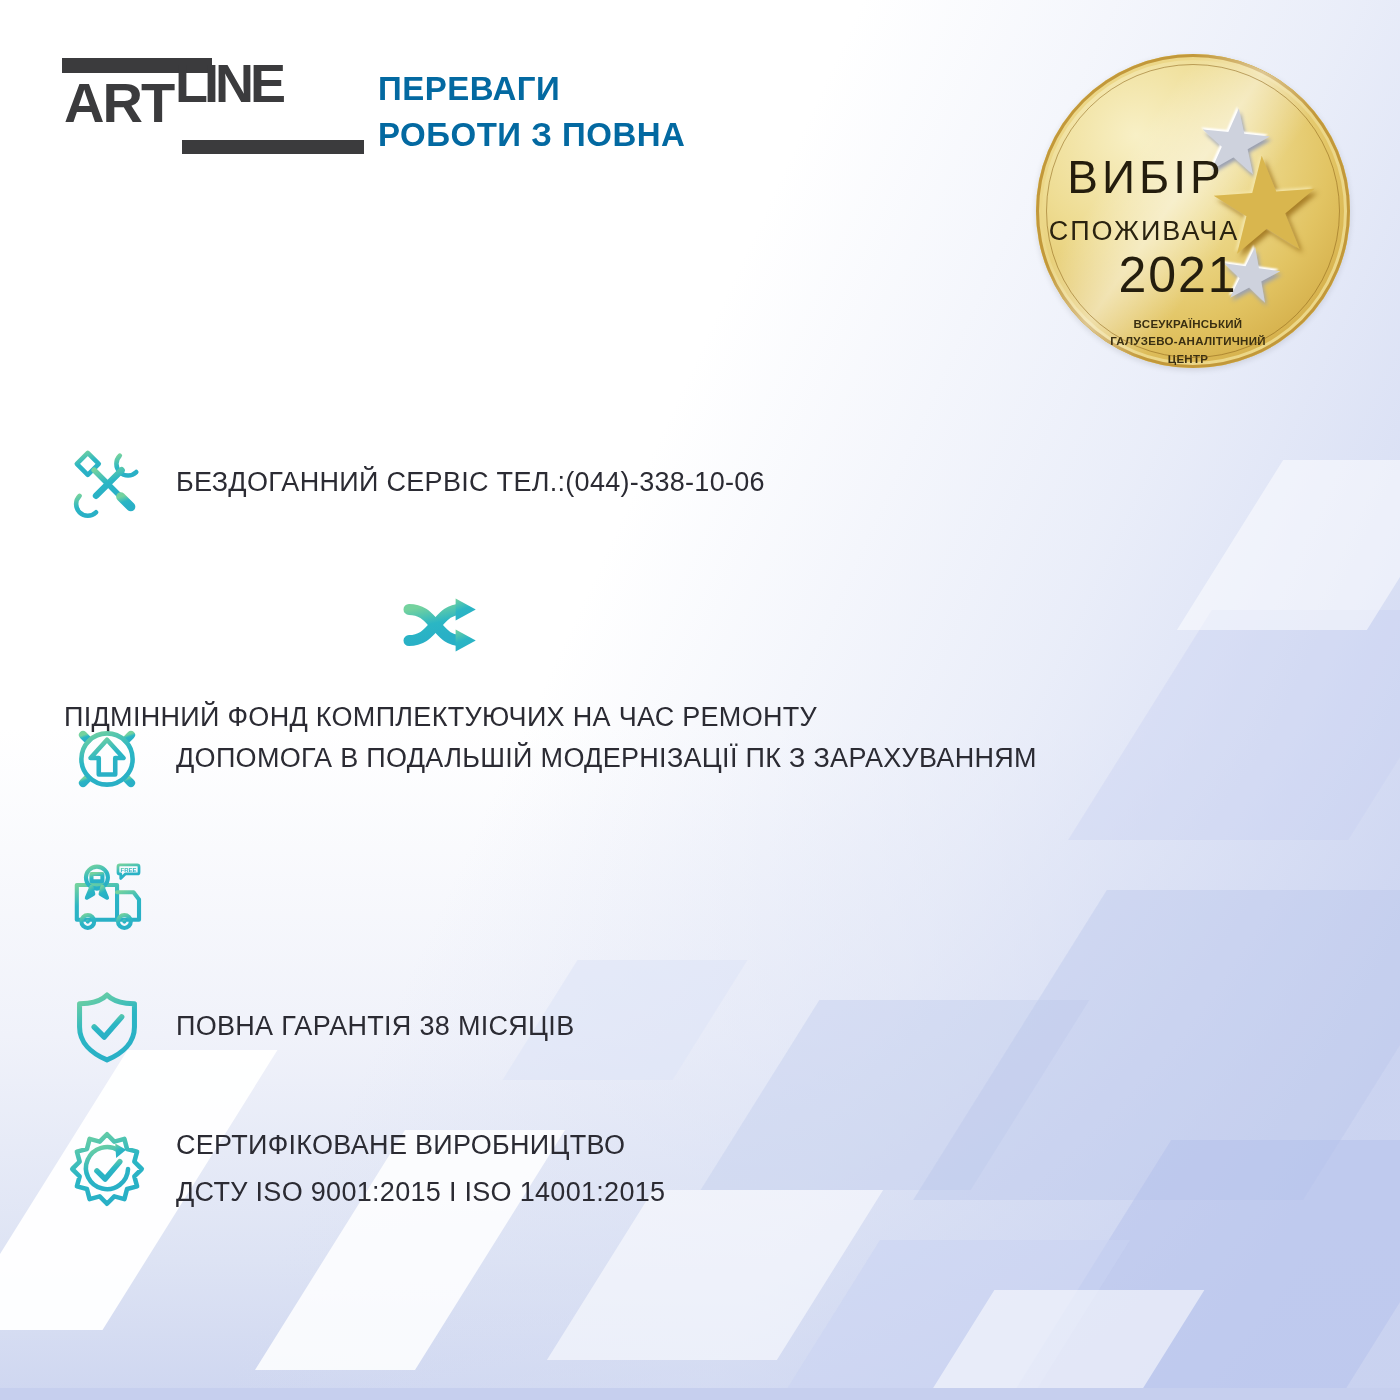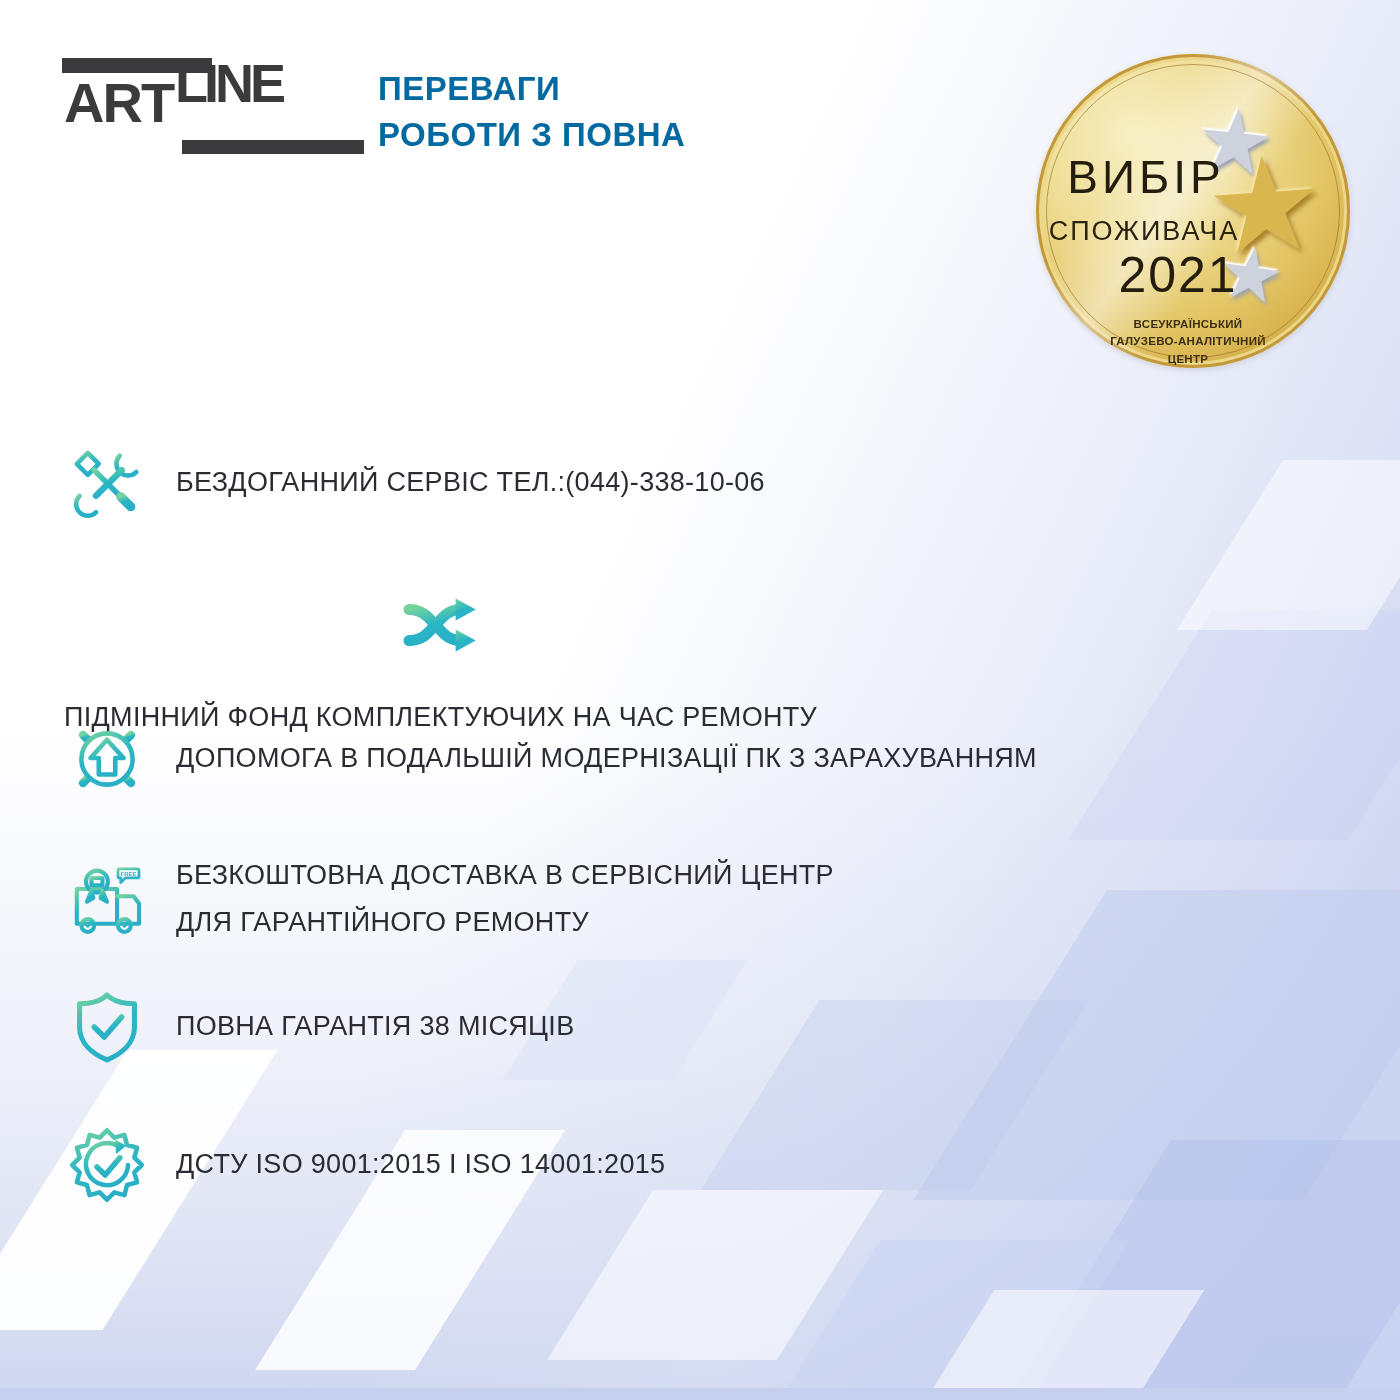--- a/index.html
+++ b/index.html
@@ -214,24 +214,20 @@
           <path d="M30 24 H42 V32 H30 Z"></path>
           <path d="M30 38 L25 50 L32 46 Z"></path>
             <path d="M42 38 L47 50 L40 46 Z"></path>
           <path d="M61 14 h19 a2 2 0 0 1 2 2 v6 a2 2 0 0 1 -2 2 h-13 l-5 5 v-5 h-1 a2 2 0 0 1 -2 -2 v-6 a2 2 0 0 1 2 -2 z" stroke-width="3"></path>
         </g>
         <circle cx="26" cy="76" r="2.3" fill="url(#g4)"></circle>
           <circle cx="66" cy="76" r="2.3" fill="url(#g4)"></circle>
         <text x="70.5" y="22" text-anchor="middle" font-size="6.5" font-weight="bold" fill="url(#g4)">FREE</text>
       </svg>
     </span>
-    <div class="benefit-text">
-      <span>БЕЗКОШТОВНА ДОСТАВКА В СЕРВІСНИЙ ЦЕНТР</span>
-      <span>ДЛЯ ГАРАНТІЙНОГО РЕМОНТУ</span>
-    </div>
   </div>
 
   <div class="benefit b5">
     <span class="icon">
       <svg viewBox="0 0 94 94">
         <defs>
             <linearGradient id="g5" x1="0" y1="0" x2="0.35" y2="1">
           <stop offset="0" stop-color="#74d29e"></stop>
               <stop offset="0.55" stop-color="#2bb6c4"></stop>
               <stop offset="1" stop-color="#29b0c6"></stop>
@@ -261,17 +257,18 @@
           </defs>
         <g fill="none" stroke="url(#g6)" stroke-linecap="round" stroke-linejoin="round">
           <polygon stroke-width="5" points="85,47 76.9,55 79.9,66 68.9,68.9 66,79.9 55,76.9 47,85 39,76.9 28,79.9 25.1,68.9 14.1,66 17.1,55 9,47 17.1,39 14.1,28 25.1,25.1 28,14.1 39,17.1 47,9 55,17.1 66,14.1 68.9,25.1 79.9,28 76.9,39"></polygon>
           <path d="M60 27 A23 23 0 1 0 70 47" stroke-width="5"></path>
           <path d="M36 49 L45 58 L61 39" stroke-width="6"></path>
         </g>
         <polygon points="56,19 68,26 57,35" fill="url(#g6)"></polygon>
       </svg>
     </span>
     <div class="benefit-text">
+      <span>СЕРТИФІКОВАНЕ ВИРОБНИЦТВО</span>
       <span>ДСТУ ISO 9001:2015 І ISO 14001:2015</span>
     </div>
   </div>
 
 </div>
 
 </body></html>

